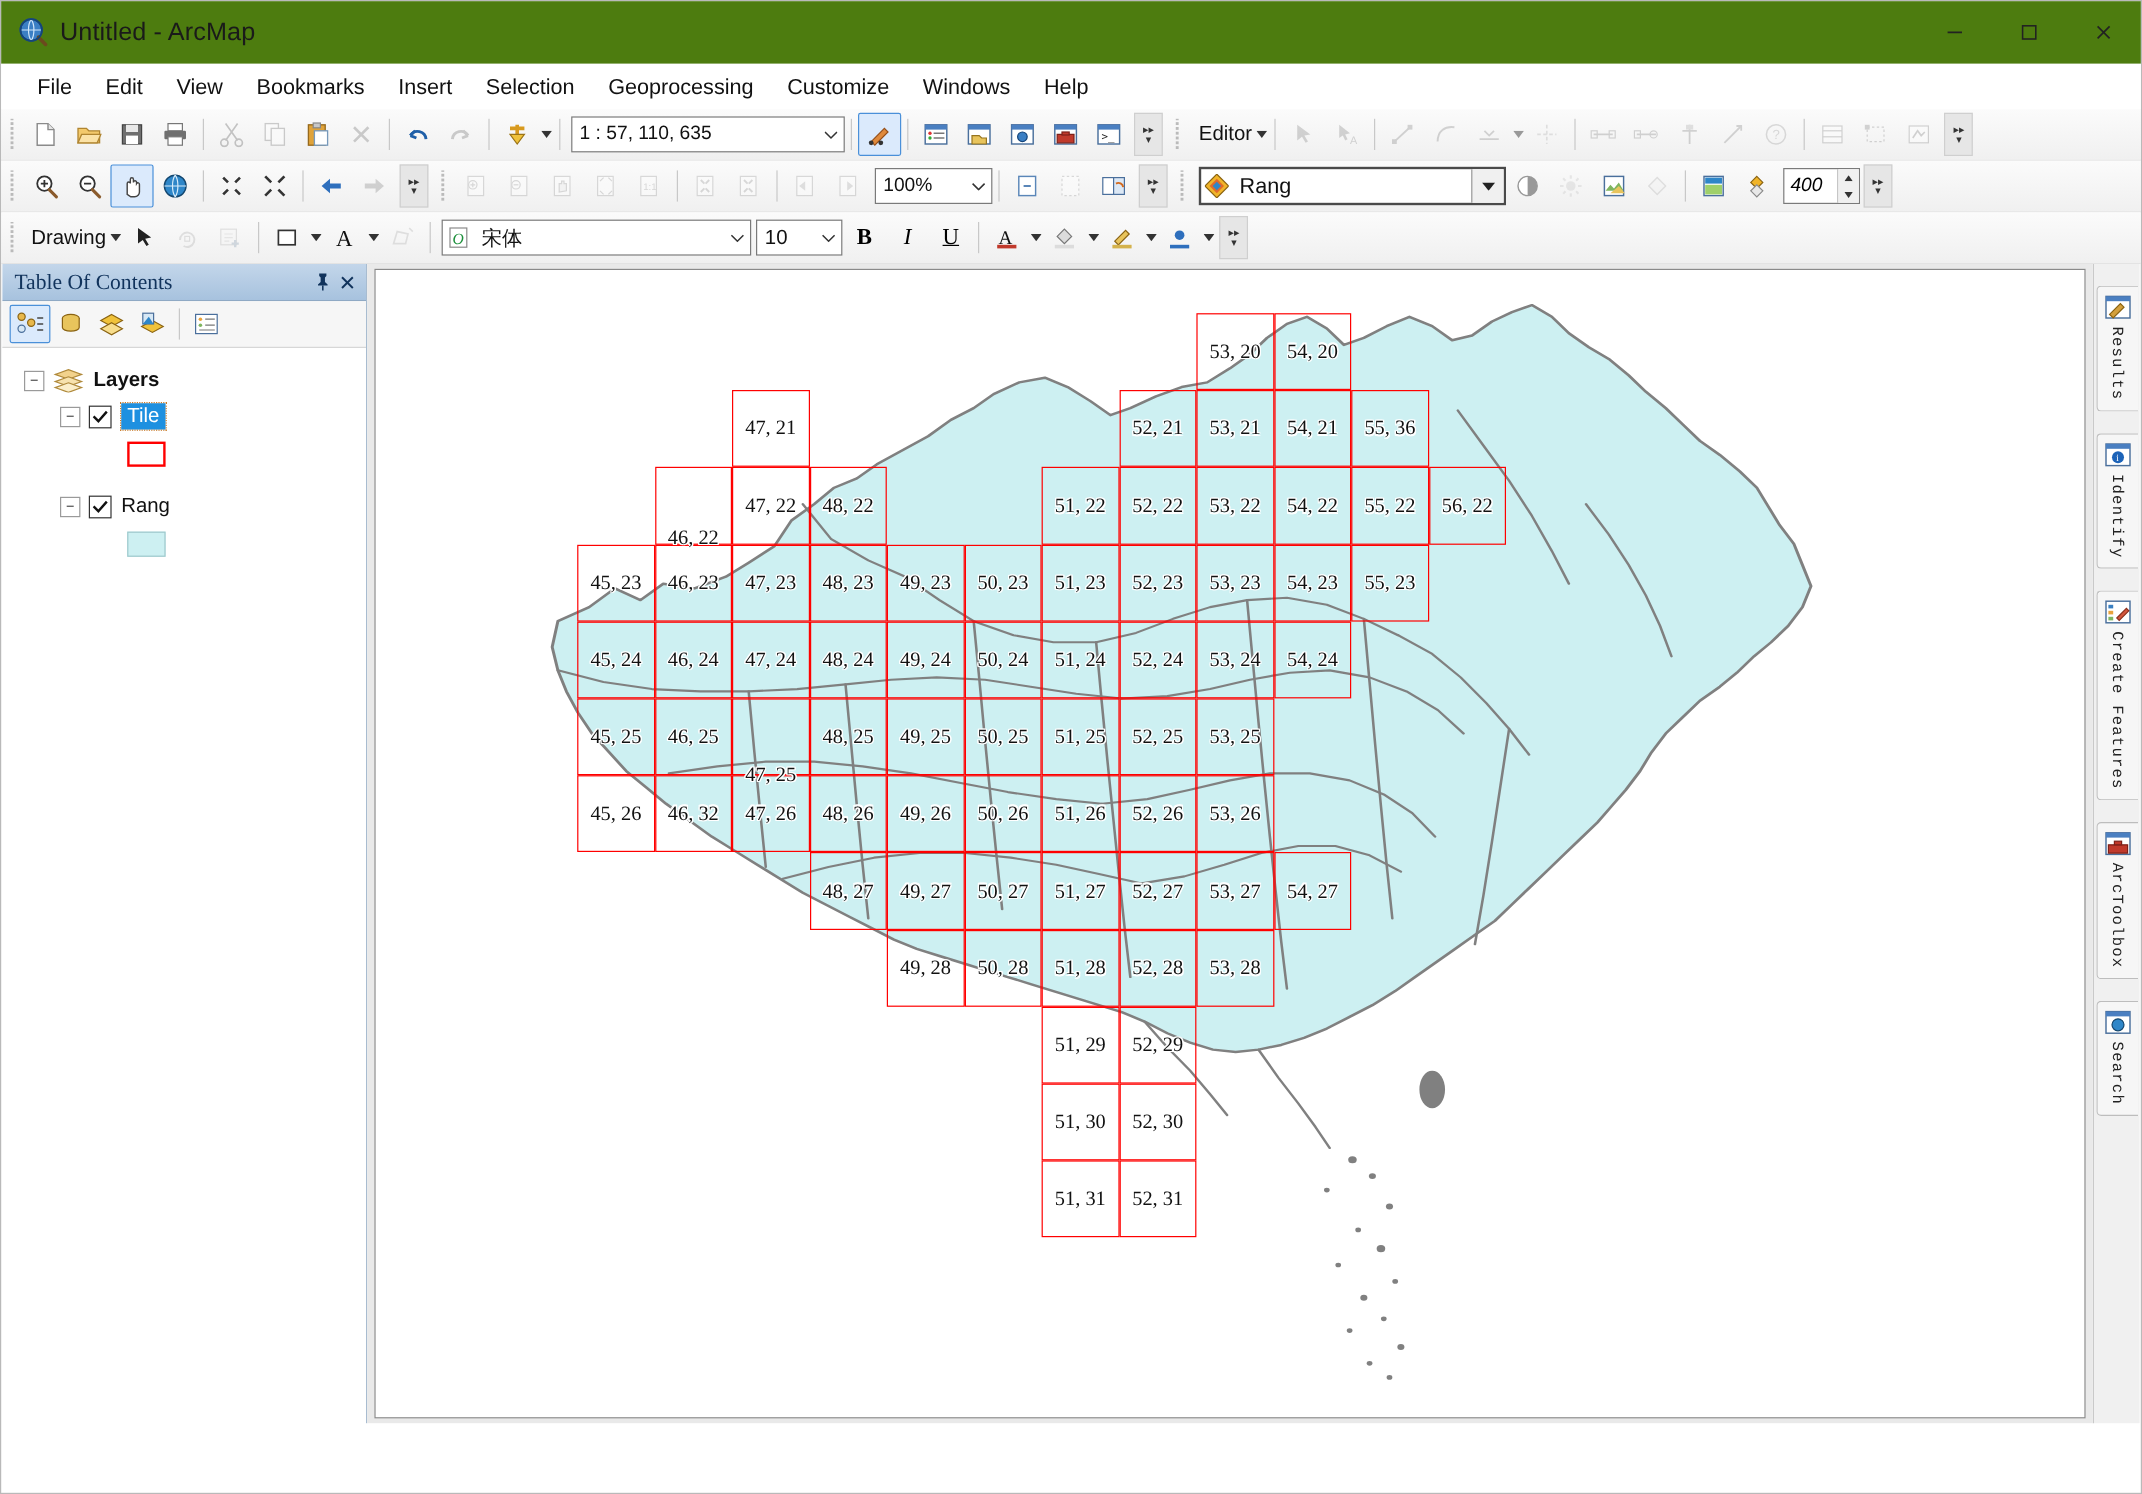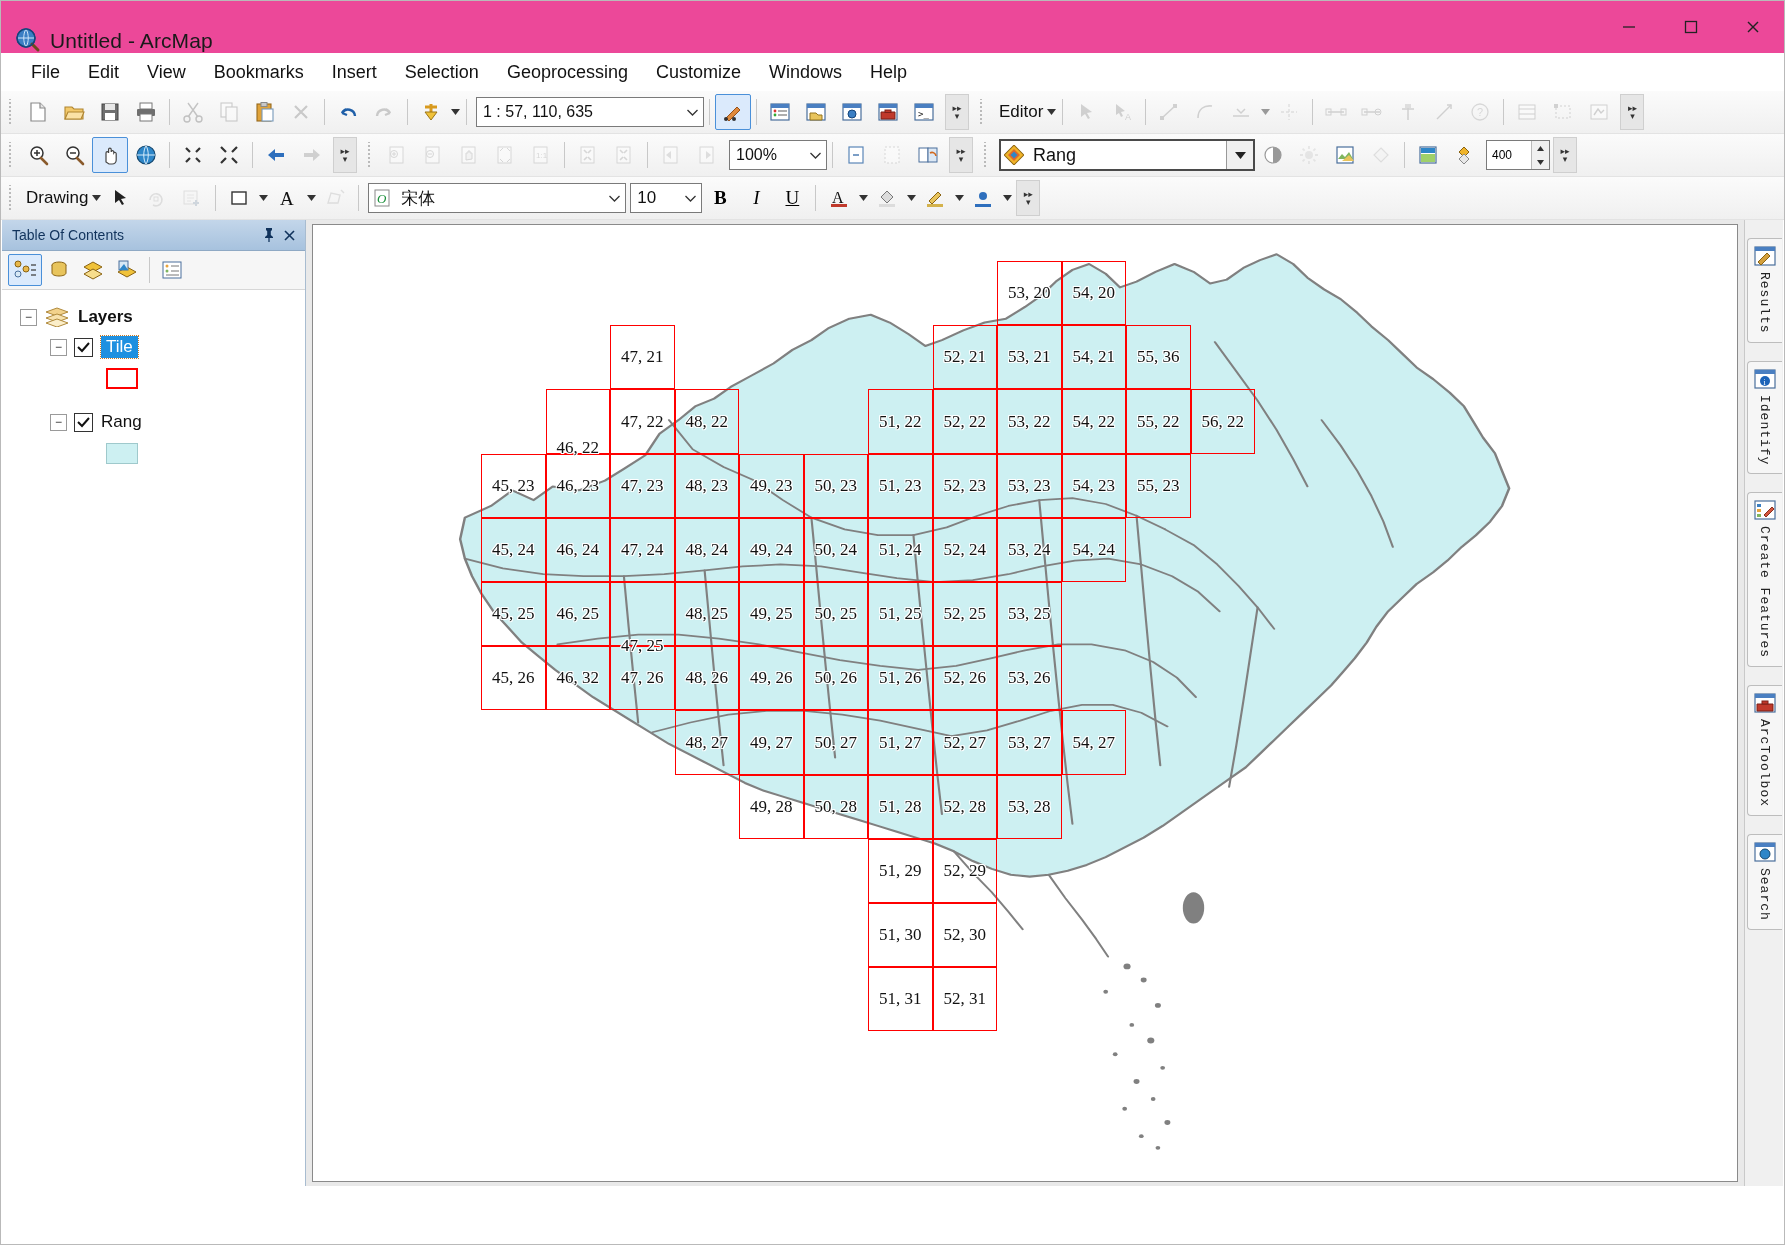--- a/index.html
+++ b/index.html
@@ -5,21 +5,21 @@
   html,body{margin:0;padding:0;}
   body{
     width:1785px;height:1245px;overflow:hidden;
     font-family:"Liberation Sans", sans-serif;
     font-size:13px;color:#000;background:#fff;
     -webkit-font-smoothing:antialiased;
   }
   .app{position:relative;width:1785px;height:1245px;background:#ffffff;border:1px solid #b9b9b9;box-sizing:border-box;}
 
   
-  .titlebar{height:52px;display:flex;align-items:flex-end;background:#ec4899;padding-left:14px;position:relative;}
+  .titlebar{height:52px;display:flex;align-items:center;background:#4d7c0f;padding-left:14px;position:relative;}
   .titlebar .app-icon{width:26px;height:26px;margin-right:9px;flex:none;position:relative;}
   .title-text{font-size:21px;color:#1a1a1a;letter-spacing:.1px;}
   .winbtns{position:absolute;right:0;top:0;height:52px;display:flex;}
   .winbtn{width:62px;height:52px;display:flex;align-items:center;justify-content:center;}
   .winbtn svg{display:block;}
 
   
   .menubar{height:38px;display:flex;align-items:center;padding-left:16px;background:#ffffff;}
   .menu-item{padding:4px 14px;font-size:18px;color:#111;cursor:default;border-radius:2px;}
 
@@ -41,36 +41,36 @@
 
   .combo{height:30px;border:1px solid #7a7a7a;background:#fff;display:flex;align-items:center;box-sizing:border-box;}
   .combo .cval{flex:1;padding:0 6px;font-size:16px;color:#111;white-space:nowrap;overflow:hidden;}
   .combo .carrow{width:22px;display:flex;align-items:center;justify-content:center;flex:none;}
   .scale-combo{width:228px;margin-left:4px;}
   .zoom-combo{width:98px;margin-left:4px;}
   .layer-combo{width:256px;margin-left:4px;border:2px solid #4a4a4a;height:32px;}
   .font-combo{width:258px;margin-left:4px;height:30px;}
   .size-combo{width:72px;margin-left:4px;height:30px;}
   .spin{width:64px;height:30px;border:1px solid #7a7a7a;background:#fff;display:flex;align-items:center;margin-left:4px;box-sizing:border-box;}
-  .spin .sval{flex:1;padding:0 5px;font-size:12px;}
+  .spin .sval{flex:1;padding:0 5px;font-size:16px;font-style:italic;}
   .spin .sbtns{width:17px;height:100%;display:flex;flex-direction:column;border-left:1px solid #b9b9b9;flex:none;}
   .spin .sbtns i{flex:1;display:flex;align-items:center;justify-content:center;background:#f0f0f0;}
   .editor-lbl{font-size:17px;padding:0 2px 0 8px;color:#111;}
   .drawing-lbl{font-size:17px;padding:0 2px 0 6px;color:#111;}
   .bold-b{font-weight:bold;font-size:19px;font-family:"Liberation Serif",serif;}
   .ital-i{font-style:italic;font-size:19px;font-family:"Liberation Serif",serif;}
   .und-u{text-decoration:underline;font-size:19px;font-family:"Liberation Serif",serif;}
 
   
   .main{position:absolute;left:1px;top:219px;right:1px;bottom:58px;display:flex;background:#ffffff;}
 
   
   .toc{width:303px;display:flex;flex-direction:column;background:#fff;border-right:1px solid #a8bcd0;flex:none;}
   .toc-header{height:30px;background:linear-gradient(#c3d6ea,#a7c2de);display:flex;align-items:center;padding:0 6px;border-bottom:1px solid #8fa9c4;}
-  .toc-title{flex:1;font-size:14px;color:#11335c;padding-left:4px;}
+  .toc-title{flex:1;font-size:18px;color:#11335c;padding-left:4px;font-family:Liberation Serif, serif;}
   .toc-hbtn{width:20px;height:22px;display:flex;align-items:center;justify-content:center;color:#11335c;font-size:15px;}
   .toc-tools{height:38px;display:flex;align-items:center;background:#f6f6f6;border-bottom:1px solid #d7d7d7;padding-left:6px;}
   .toc-tbtn{width:32px;height:30px;display:flex;align-items:center;justify-content:center;border:1px solid transparent;border-radius:2px;}
   .toc-tbtn.active{background:#dbeafc;border:1px solid #4a90d9;}
   .toc-tree{flex:1;padding:12px 0 0 10px;overflow:hidden;background:#fff;}
   .tnode{display:flex;align-items:center;height:30px;}
   .texp{width:15px;height:15px;border:1px solid #9a9a9a;background:#fff;display:flex;align-items:center;justify-content:center;font-size:12px;line-height:1;color:#333;margin-right:7px;flex:none;}
   .tchk{width:17px;height:17px;border:1px solid #333;background:#fff;display:flex;align-items:center;justify-content:center;margin-right:8px;flex:none;}
   .tchk svg{display:block;}
   .tlabel{font-size:17px;color:#111;}

